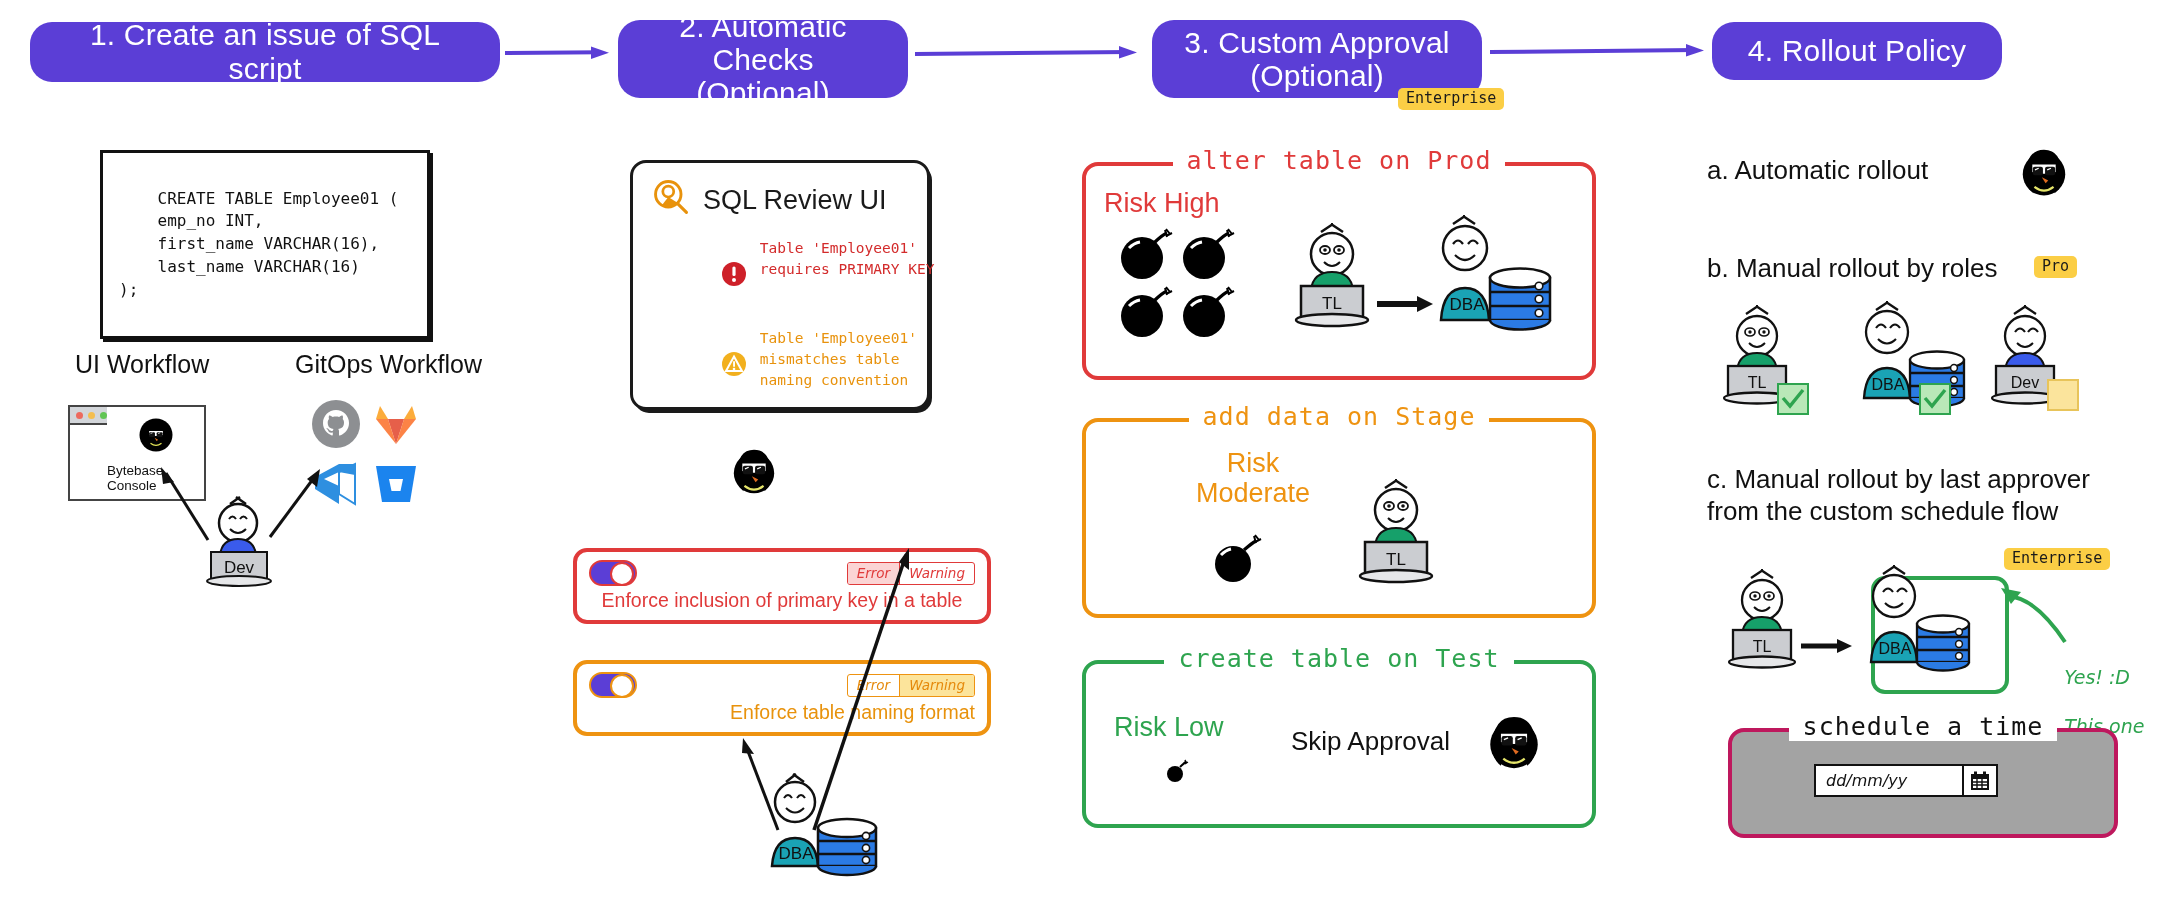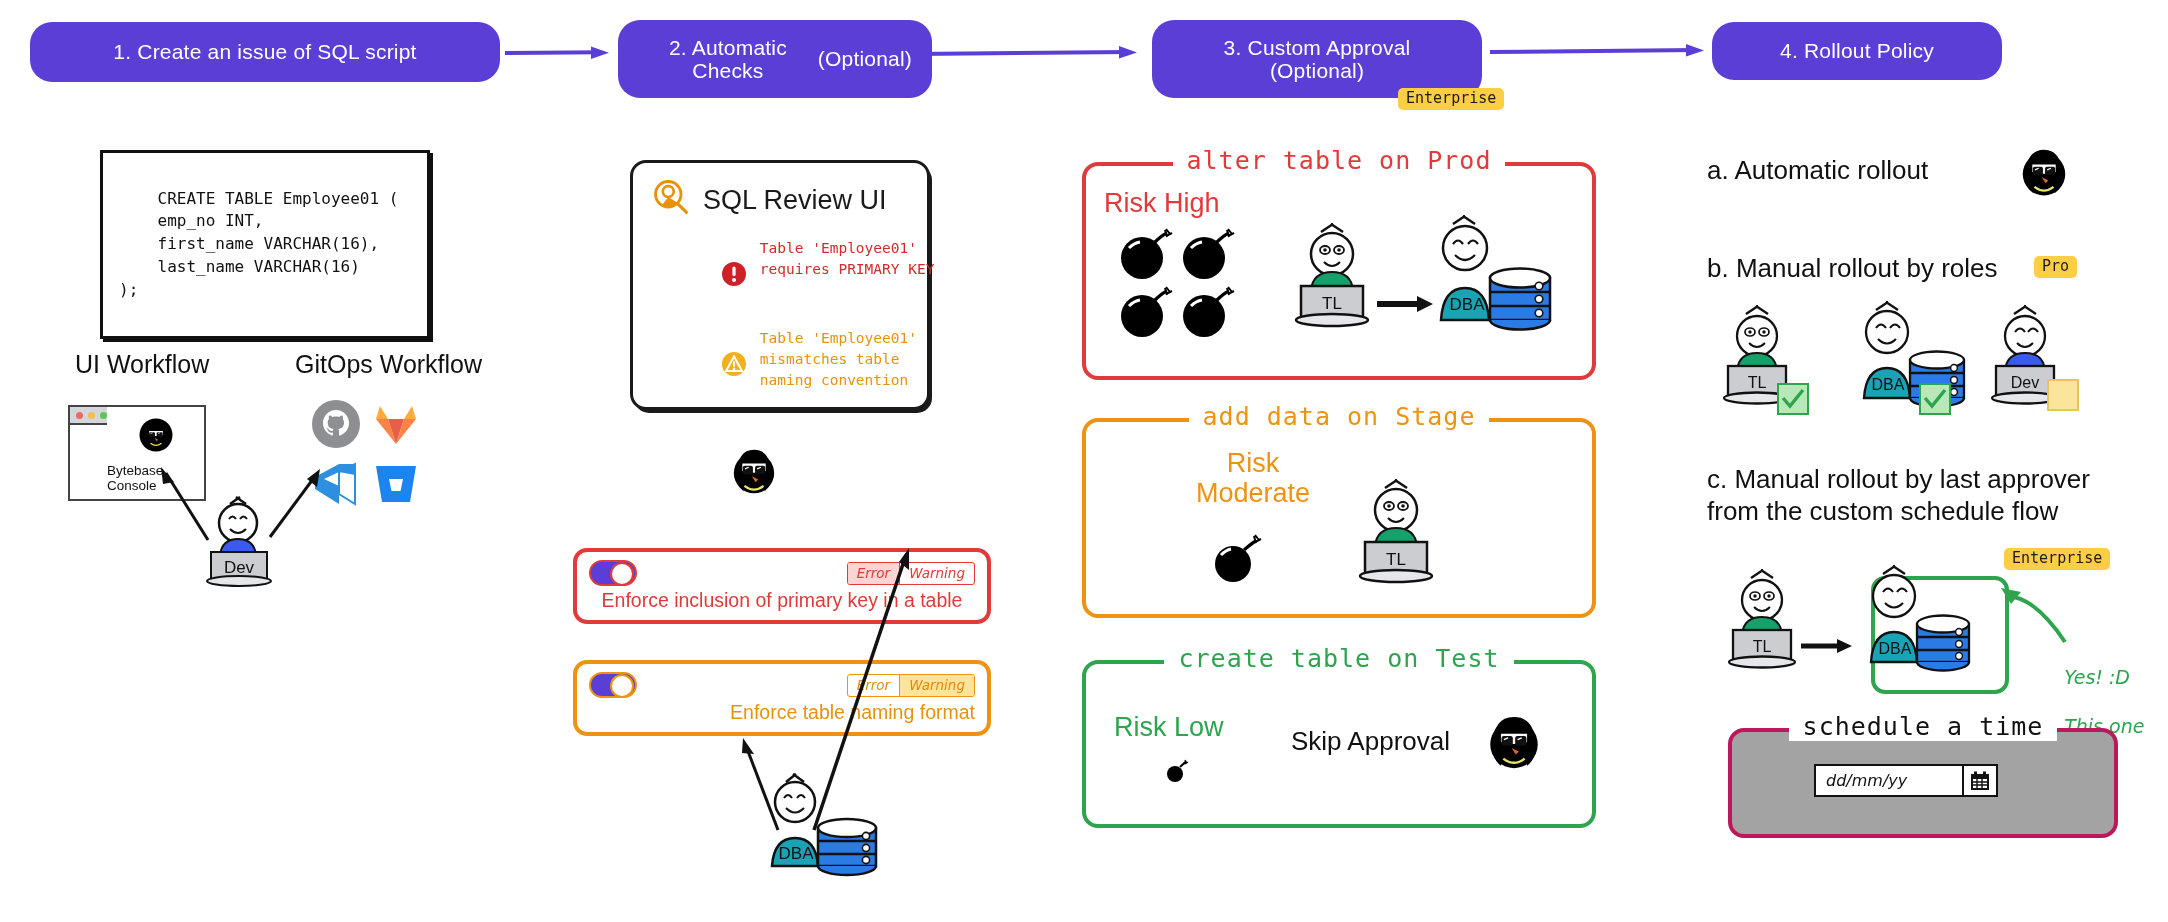--- a/index.html
+++ b/index.html
@@ -15,21 +15,21 @@
 
   
   .pill {
     position:absolute;
     background:#5B3ED6;
     color:#fff;
     border-radius:22px;
     display:flex; align-items:center; justify-content:center;
     text-align:center;
     line-height:1.12;
-    font-size:21px;
+    font-size:30px;
     padding:6px 20px;
     letter-spacing:.2px;
   }
   .pill.two-line { line-height:1.1; }
 
   .arrow-h {
     position:absolute;
     height:10px;
   }
   .arrow-h svg { display:block; overflow:visible; }
@@ -241,21 +241,21 @@
     <span>1. Create an issue of SQL script</span>
   </div>
 
   <div class="arrow-h" style="left:505px; top:46px; width:110px;">
     <svg width="110" height="14" viewBox="0 0 110 14">
       <path d="M0 7 L96 6.2" stroke="#5B3ED6" stroke-width="4" fill="none"></path>
       <path d="M86 0.5 L104 6.8 L86 13" fill="#5B3ED6"></path>
     </svg>
   </div>
 
-  <div class="pill two-line" style="left:618px; top:20px; width:314px; height:78px; flex-direction:row;">
+  <div class="pill two-line" style="left:618px; top:20px; width:290px; height:78px; flex-direction:column;">
     <span>2. Automatic Checks</span>
     <span>(Optional)</span>
   </div>
 
   <div class="arrow-h" style="left:915px; top:46px; width:230px;">
     <svg width="230" height="14" viewBox="0 0 230 14">
       <path d="M0 8 L214 6" stroke="#5B3ED6" stroke-width="4" fill="none"></path>
       <path d="M204 0 L222 6.6 L204 12.6" fill="#5B3ED6"></path>
     </svg>
   </div>

